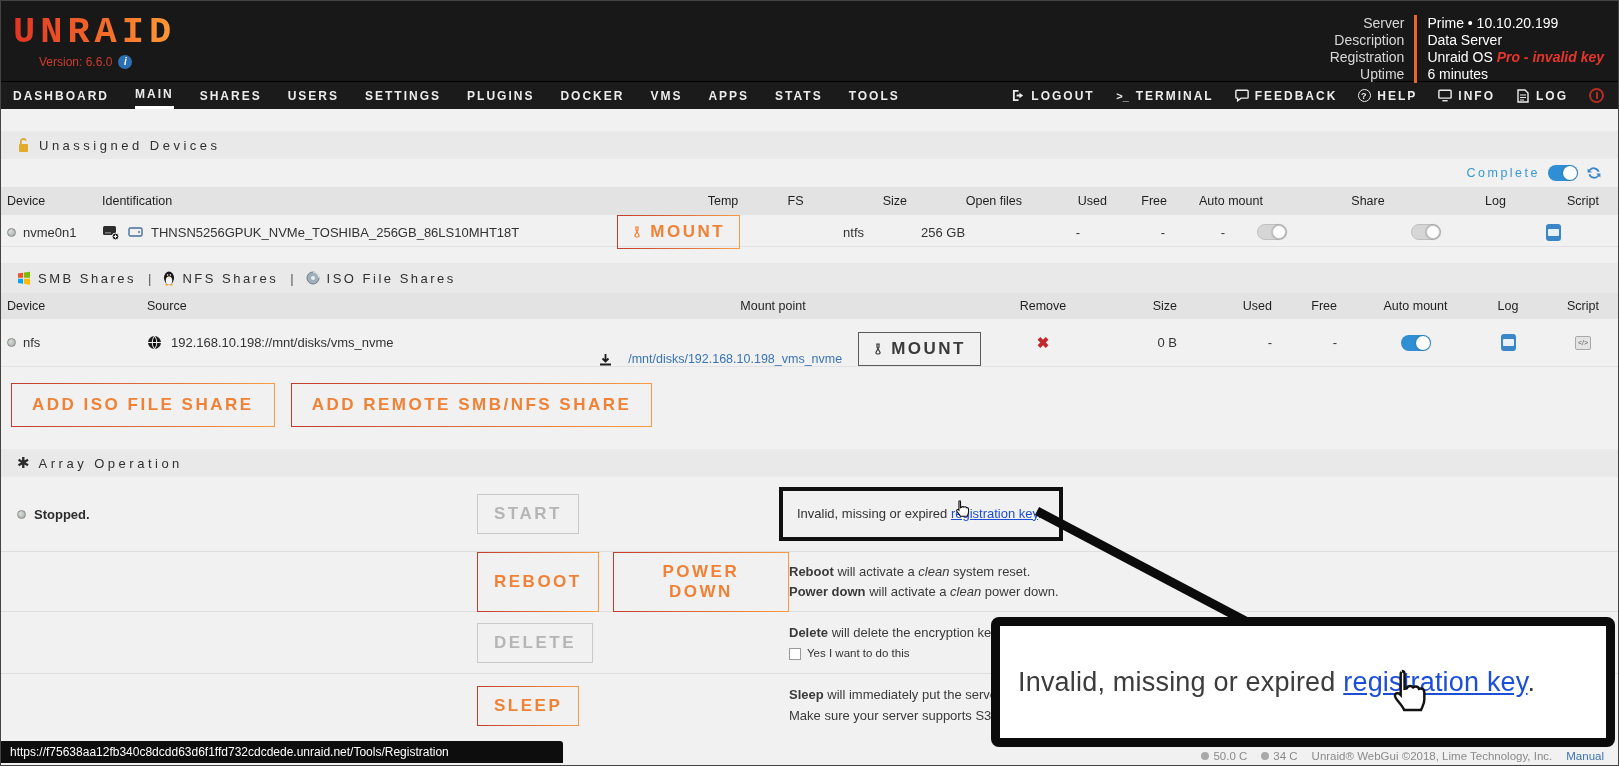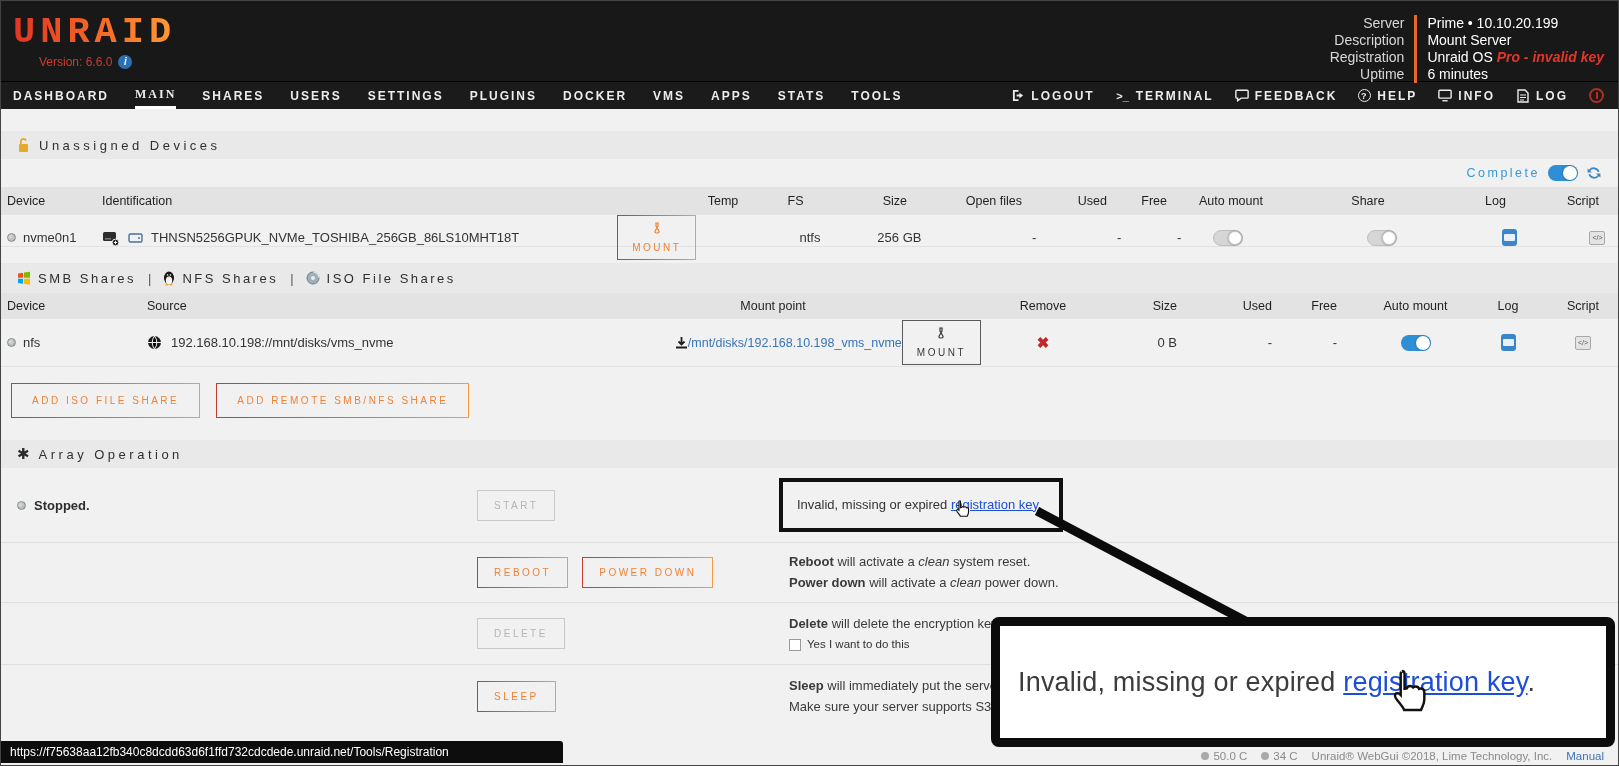--- a/index.html
+++ b/index.html
@@ -33,21 +33,21 @@
   .navbar {
     height:28px; background:#1b1b1b; border-top:1px solid #000;
     display:flex; justify-content:space-between; align-items:center; padding:0 14px 0 12px;
   }
   .nav-left, .nav-right { display:flex; align-items:center; list-style:none; gap:26px; }
   .nav-right { gap:21px; }
   .nav-item {
     color:#ececec; font-size:12px; font-weight:bold; letter-spacing:2px; cursor:pointer;
     display:flex; align-items:center; gap:6px; line-height:26px;
   }
-  .nav-item.active { border-bottom:3px solid #fff; line-height:23px;font-family:Liberation Serif, serif; }
+  .nav-item.active { border-bottom:3px solid #fff; line-height:23px; }
   .nicon { display:inline-flex; align-items:center; justify-content:center; width:14px; height:14px; }
   .help-circle { width:13px; height:13px; border:1.5px solid #ececec; border-radius:50%; font-size:9px; font-weight:bold;
     display:inline-flex; align-items:center; justify-content:center; }
   .term-glyph { font-size:11px; font-weight:bold; letter-spacing:0; }
   .power-circle { width:15px; height:15px; border:2px solid #b42c22; border-radius:50%; position:relative; }
   .power-circle::after { content:""; position:absolute; left:50%; top:2px; width:2px; height:7px; background:#b42c22; transform:translateX(-50%); }
   
   .section-bar {
     height:28px; background:#e9e9e9; display:flex; align-items:center; gap:9px;
     padding-left:16px; font-size:13px; letter-spacing:3.5px; color:#303030; margin-top:22px;
@@ -74,21 +74,21 @@
   .thead > div:first-child, .trow > div:first-child { }
   .trow { height:32px; font-size:13px; color:#333; border-bottom:1px solid #e2e2e2; background:#f1f1f1; }
   .c { justify-content:center; }
   .r { justify-content:flex-end; padding-right:26px !important; }
   .cell-ident { gap:8px; }
   .dot { width:9px; height:9px; border-radius:50%; background:radial-gradient(circle at 35% 35%, #d9ded9, #9fa9a1); border:1px solid #8b8b8b; display:inline-block; }
   .link-blue { color:#3a74b5; text-decoration:none; cursor:pointer; font-size:12.5px; }
   .red-x { color:#c3272b; font-size:15px; font-weight:bold; cursor:pointer; }
   
   .btn { display:inline-flex; align-items:center; gap:8px; background:transparent; cursor:pointer;
-    font-family:"Liberation Sans", sans-serif; font-size:10px; font-weight:normal; letter-spacing:2.5px; padding:9px 16px;flex-direction:column; }
+    font-family:"Liberation Sans", sans-serif; font-size:17px; font-weight:bold; letter-spacing:2.5px; padding:9px 16px; }
   .btn-orange { border:1px solid; border-image:linear-gradient(90deg,#c43c2c,#f99b43) 1; color:#ef8236; }
   .btn-gray { border:1px solid #c9c9c9; color:#b5b5b5; cursor:default; }
   .btn-dark { border:1px solid #5a5a5a; color:#3a3a3a; padding:6px 14px; background:#f1f1f1; }
   .mini-mount { border:1px solid; border-image:linear-gradient(90deg,#c43c2c,#f99b43) 1; color:#ef8236; padding:6px 14px; }
   .add-btn-row { display:flex; gap:16px; margin:16px 0 0 10px; }
   .add-btn-row .btn { padding:11px 20px; }
   
   .op-row { display:grid; grid-template-columns:460px 312px 1fr; align-items:center; padding-left:16px; }
   .op-row + .op-row { border-top:1px solid #dedede; }
   .op-rows { margin-top:0; }
@@ -147,21 +147,21 @@
     </div>
     <div class="server-info">
       <div class="si-labels">
         <div>Server</div>
         <div>Description</div>
         <div>Registration</div>
         <div>Uptime</div>
       </div>
       <div class="si-values">
         <div>Prime • 10.10.20.199</div>
-        <div>Mount Server</div>
+        <div>Data Server</div>
         <div><span>Unraid OS </span><span class="reg-alert">Pro - invalid key</span></div>
         <div>6 minutes</div>
       </div>
     </div>
   </header>
 
   <nav class="navbar">
     <ul class="nav-left">
       <li class="nav-item">DASHBOARD</li>
       <li class="nav-item active">MAIN</li>
@@ -357,21 +357,21 @@
         <span class="dot"></span>
         <span>nfs</span>
       </div>
     <div style="gap:9px;">
       <svg class="icon-svg" width="15" height="15" viewBox="0 0 15 15">
           <circle cx="7.5" cy="7.5" r="6.5" fill="#1d1d1d"></circle>
           <path d="M7.5 1a10.5 10.5 0 0 1 0 13M7.5 1a10.5 10.5 0 0 0 0 13M1 7.5h13" stroke="#f1f1f1" stroke-width="1"></path>
         </svg>
       <span>192.168.10.198://mnt/disks/vms_nvme</span>
     </div>
-    <div style="gap:0; justify-content:flex-end; padding-right:12px;">
+    <div style="gap:16px; justify-content:flex-end; padding-right:12px;align-items:flex-end;">
       <svg class="icon-svg" width="13" height="13" viewBox="0 0 13 13">
           <path d="M6.5 1v7M3.5 5.5 6.5 8.5 9.5 5.5" stroke="#1d1d1d" stroke-width="1.8" fill="none"></path>
           <path d="M1 11.5h11" stroke="#1d1d1d" stroke-width="2"></path>
         </svg>
       <a class="link-blue">/mnt/disks/192.168.10.198_vms_nvme</a>
       <button class="btn btn-dark">
         <svg class="icon-svg" width="10" height="12" viewBox="0 0 10 12">
             <path d="M3.2 1h3.6M4 1v3l3 5.2A1.4 1.4 0 0 1 5.8 11H4.2A1.4 1.4 0 0 1 3 9.2L6 4V1" fill="none" stroke="#3a3a3a" stroke-width="1.2"></path>
           </svg>
         <span>MOUNT</span>

